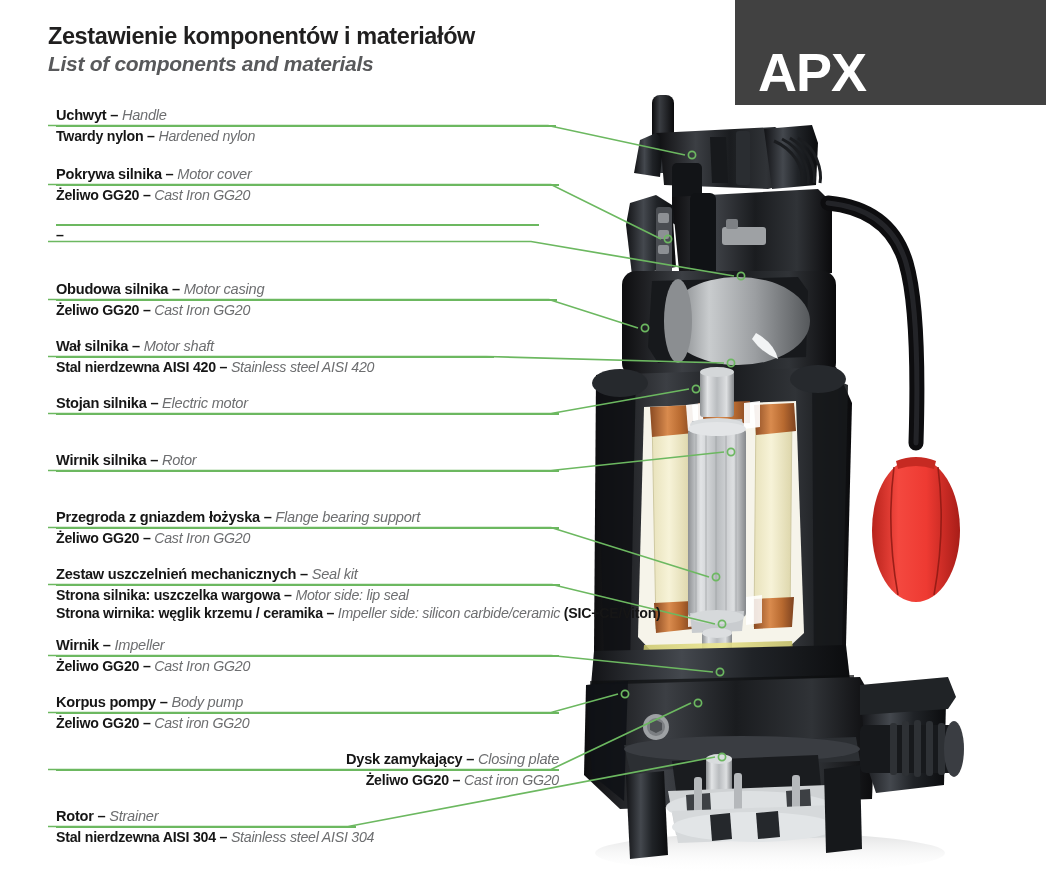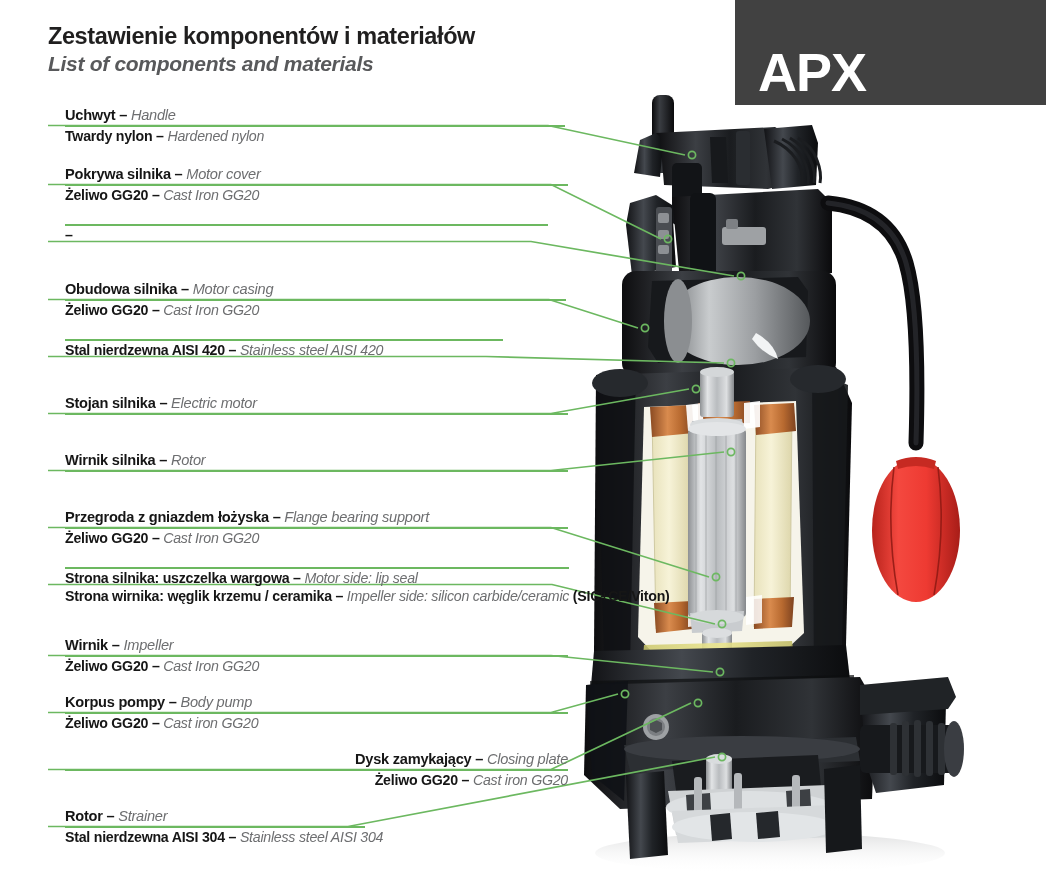--- a/index.html
+++ b/index.html
@@ -42,21 +42,21 @@
   #model-badge-label {
     position: absolute; left: 23px; bottom: 6px;
     font-size: 54px; font-weight: bold;
     letter-spacing: -1px;
     color: #ffffff;
     line-height: 1;
   }
 
   
   #label-list {
-    position: absolute; left: 17px; top: 0;
+    position: absolute; left: 8px; top: 0;
     width: 620px; height: 803px;
   }
   .label-entry { position: absolute; left: 48px; }
   .lbl-title {
     font-size: 14.6px; line-height: 17px;
     white-space: nowrap;
     letter-spacing: -0.25px;
   }
   .lbl-title .pl { font-weight: bold; color: #161616; }
   .lbl-title .dash { font-weight: bold; color: #161616; }
@@ -357,37 +357,39 @@
     <div class="label-entry" style="top: 223px;">
       <div class="lbl-rule" style="width: 483px;"></div>
       <div class="lbl-mat"><span class="pl">–</span></div>
     </div>
     <div class="label-entry" style="top: 281px;">
       <div class="lbl-title"><span class="pl">Obudowa silnika</span><span class="dash"> – </span><span class="en">Motor casing</span></div>
       <div class="lbl-rule" style="width: 501px;"></div>
       <div class="lbl-mat"><span class="pl">Żeliwo GG20</span><span class="dash"> – </span><span class="en">Cast Iron GG20</span></div>
     </div>
     <div class="label-entry" style="top: 338px;">
+      <div class="lbl-title"><span class="pl">Wał silnika</span><span class="dash"> – </span><span class="en">Motor shaft</span></div>
       <div class="lbl-rule" style="width: 438px;"></div>
       <div class="lbl-mat"><span class="pl">Stal nierdzewna AISI 420</span><span class="dash"> – </span><span class="en">Stainless steel AISI 420</span></div>
     </div>
     <div class="label-entry" style="top: 395px;">
       <div class="lbl-title"><span class="pl">Stojan silnika</span><span class="dash"> – </span><span class="en">Electric motor</span></div>
       <div class="lbl-rule" style="width: 503px;"></div>
     </div>
     <div class="label-entry" style="top: 452px;">
       <div class="lbl-title"><span class="pl">Wirnik silnika</span><span class="dash"> – </span><span class="en">Rotor</span></div>
       <div class="lbl-rule" style="width: 503px;"></div>
     </div>
     <div class="label-entry" style="top: 509px;">
       <div class="lbl-title"><span class="pl">Przegroda z gniazdem łożyska</span><span class="dash"> – </span><span class="en">Flange bearing support</span></div>
       <div class="lbl-rule" style="width: 503px;"></div>
       <div class="lbl-mat"><span class="pl">Żeliwo GG20</span><span class="dash"> – </span><span class="en">Cast Iron GG20</span></div>
     </div>
     <div class="label-entry" style="top: 566px;">
+      <div class="lbl-title"><span class="pl">Zestaw uszczelnień mechanicznych</span><span class="dash"> – </span><span class="en">Seal kit</span></div>
       <div class="lbl-rule" style="width: 504px;"></div>
       <div class="lbl-mat"><span class="pl">Strona silnika: uszczelka wargowa</span><span class="dash"> – </span><span class="en">Motor side: lip seal</span></div>
       <div class="lbl-mat"><span class="pl">Strona wirnika: węglik krzemu / ceramika</span><span class="dash"> – </span><span class="en">Impeller side: silicon carbide/ceramic</span><span class="suffix"> (SIC+CE/Viton)</span></div>
     </div>
     <div class="label-entry" style="top: 637px;">
       <div class="lbl-title"><span class="pl">Wirnik</span><span class="dash"> – </span><span class="en">Impeller</span></div>
       <div class="lbl-rule" style="width: 503px;"></div>
       <div class="lbl-mat"><span class="pl">Żeliwo GG20</span><span class="dash"> – </span><span class="en">Cast Iron GG20</span></div>
     </div>
     <div class="label-entry" style="top: 694px;">

